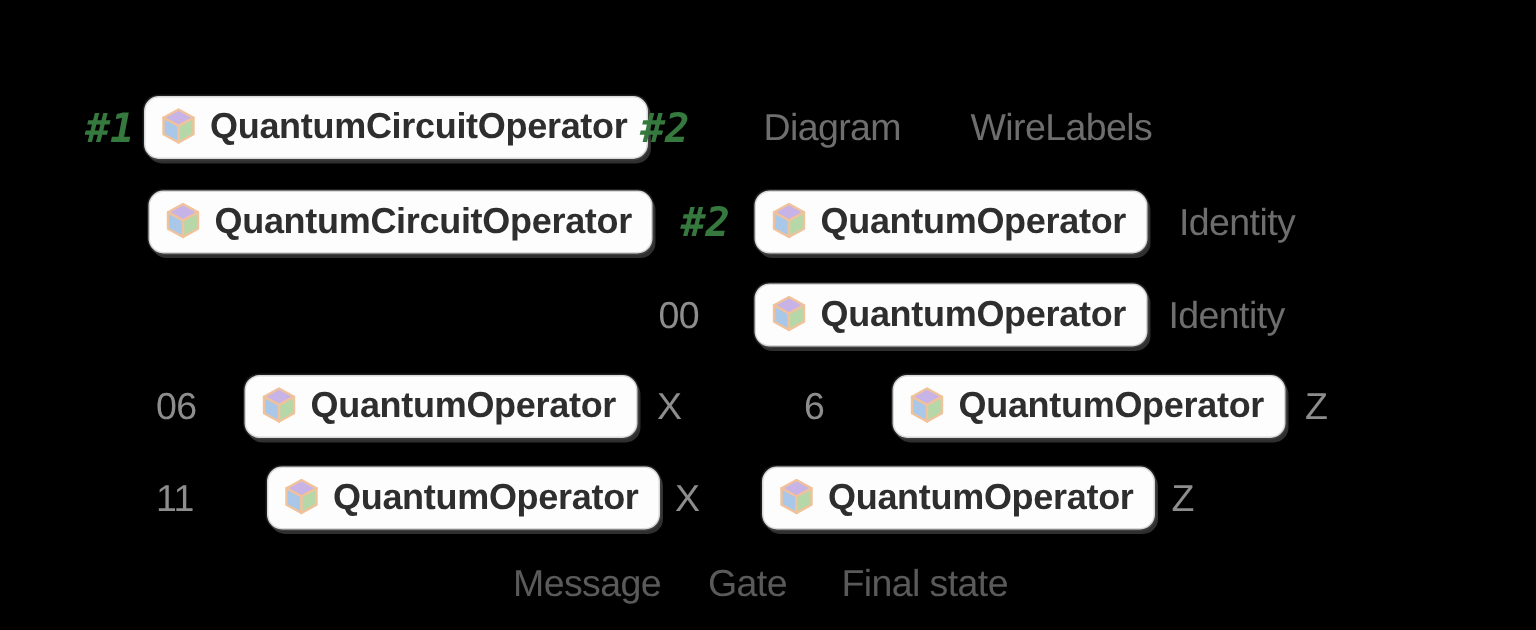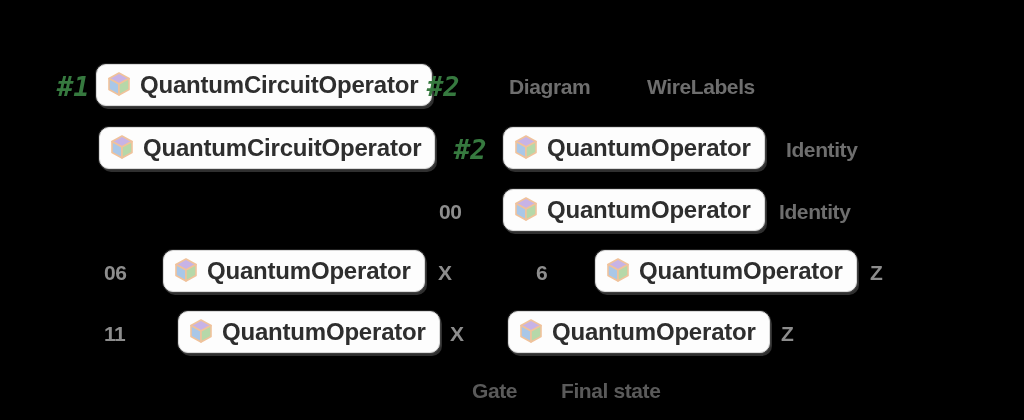--- a/index.html
+++ b/index.html
@@ -17,22 +17,22 @@
     line-height:1;
   }
   .slot{
     font-family:"DejaVu Sans Mono",monospace;
     font-style:italic;
     font-weight:bold;
     font-size:27px;
     color:var(--slot-green,#36793f);
   }
   .str{
-    font-weight:bold;
-    font-size:21px;
+    font-weight:normal;
+    font-size:25px;
     letter-spacing:-0.4px;
   }
   .str-mid{color:var(--string-gray,#6e6e6e);}
   .str-light{color:var(--string-light,#8d8d8d);}
   .str-dark{color:var(--string-dark,#5a5a5a);}
   .box{
     position:absolute;
     height:42px;
     display:inline-flex;
     align-items:center;
@@ -151,16 +151,17 @@
   <svg viewBox="0 0 24 26" width="24" height="26" aria-hidden="true">
     <polygon points="12,1 22,6.5 12,12 2,6.5" style="fill:var(--cube-top);stroke:var(--cube-outline);stroke-width:1.6;stroke-linejoin:round"></polygon>
     <polygon points="2,6.5 12,12 12,23 2,17.5" style="fill:var(--cube-left);stroke:var(--cube-outline);stroke-width:1.6;stroke-linejoin:round"></polygon>
     <polygon points="22,6.5 12,12 12,23 22,17.5" style="fill:var(--cube-right);stroke:var(--cube-outline);stroke-width:1.6;stroke-linejoin:round"></polygon>
   </svg>
 </span>
     <span class="box-label">QuantumOperator</span>
   </div>
   <span class="tok str str-light" style="left:781px;top:333px">Z</span>
 
+  <span class="tok str str-dark" style="left:342px;top:390px">Message</span>
   <span class="tok str str-dark" style="left:472px;top:390px">Gate</span>
   <span class="tok str str-dark" style="left:561px;top:390px">Final state</span>
 
 </div>
 
 </body></html>

